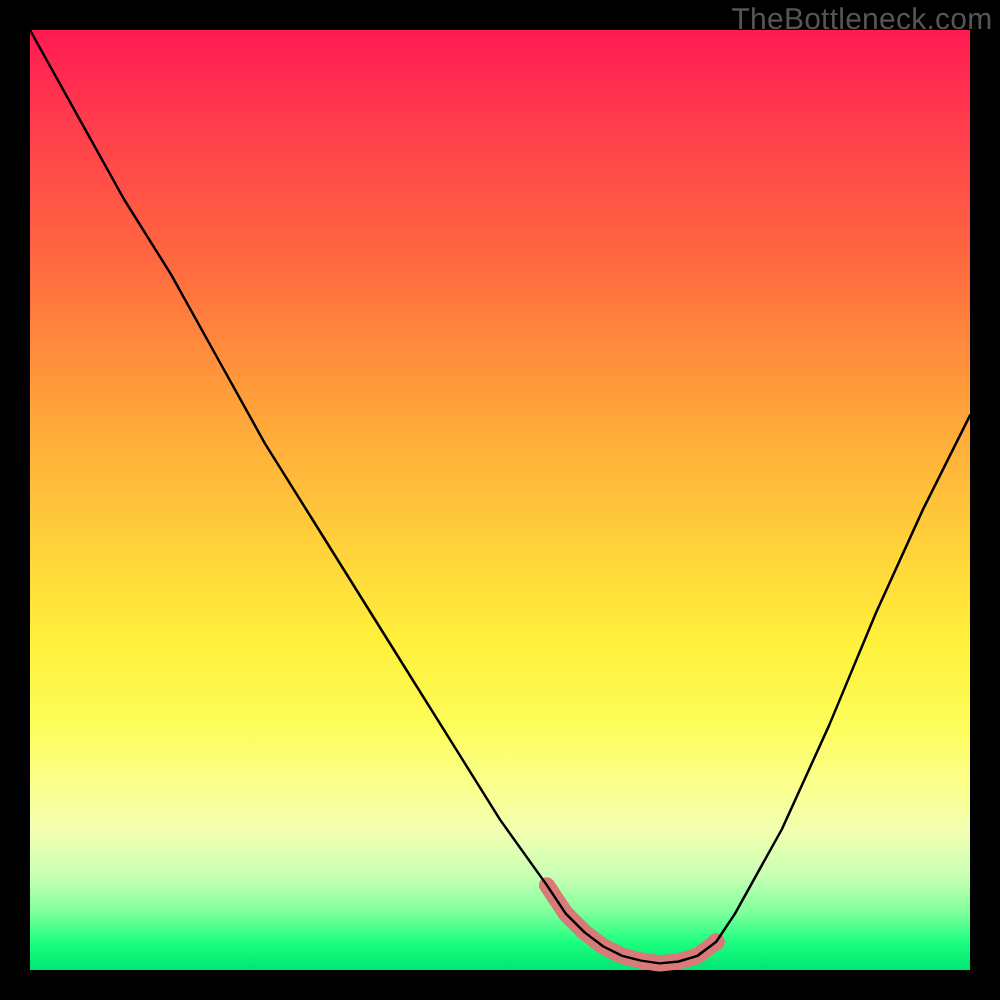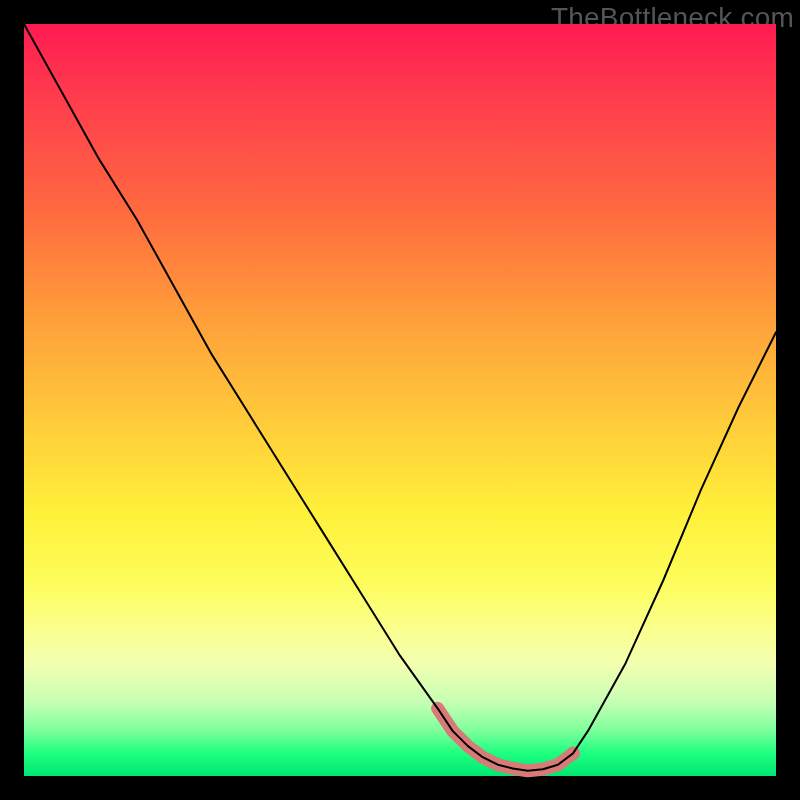--- a/index.html
+++ b/index.html
@@ -48,21 +48,21 @@
     top: 0;
     width: 752px;
     height: 752px;
     overflow: visible;
   }
   .watermark {
     position: absolute;
     top: 2px;
     right: 6px;
     color: #555;
-    font-size: 28px;
+    font-size: 24px;
     font-weight: 500;
     letter-spacing: 0.2px;
     user-select: none;
   }
 </style>
 </head>
 <body>
 
 <div class="frame">
   <div class="watermark">TheBottleneck.com</div>

